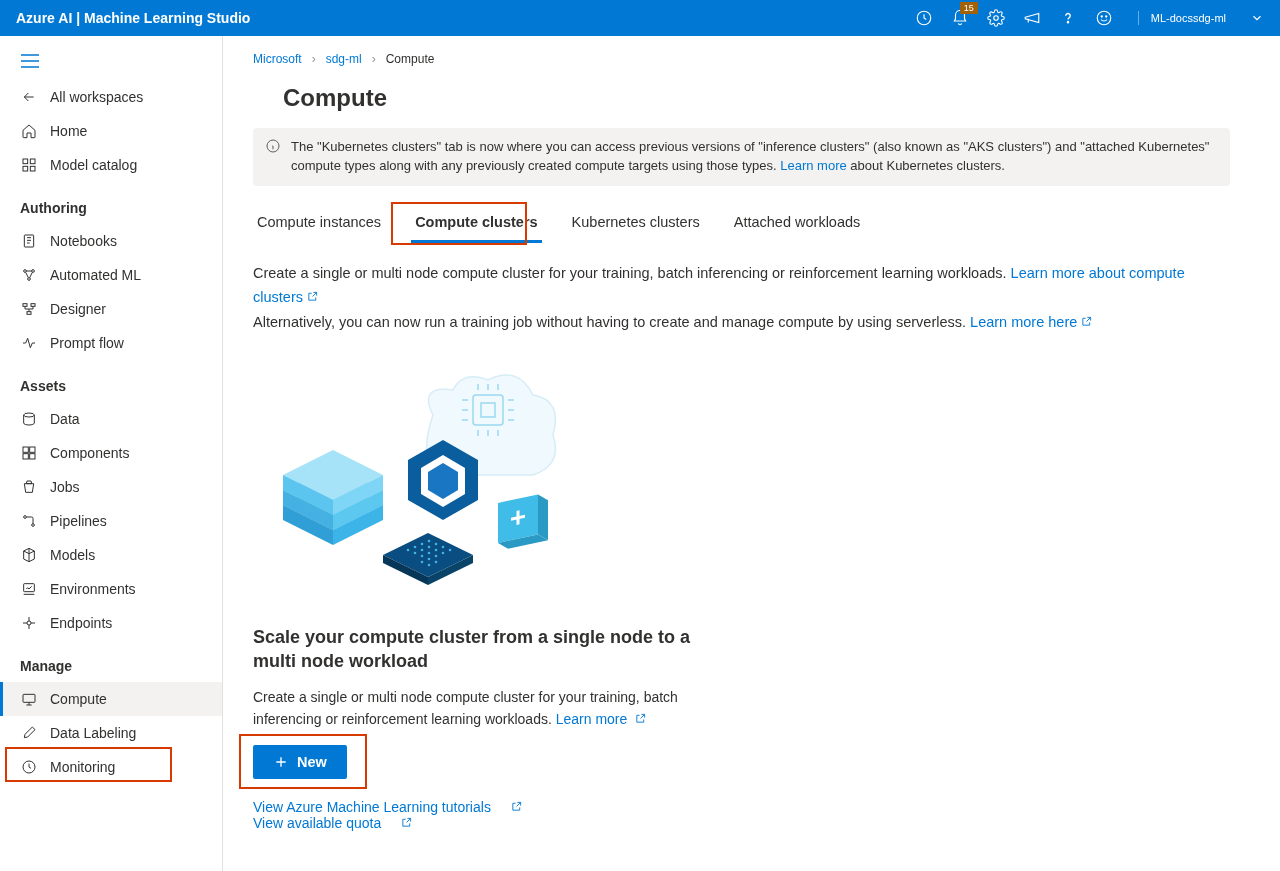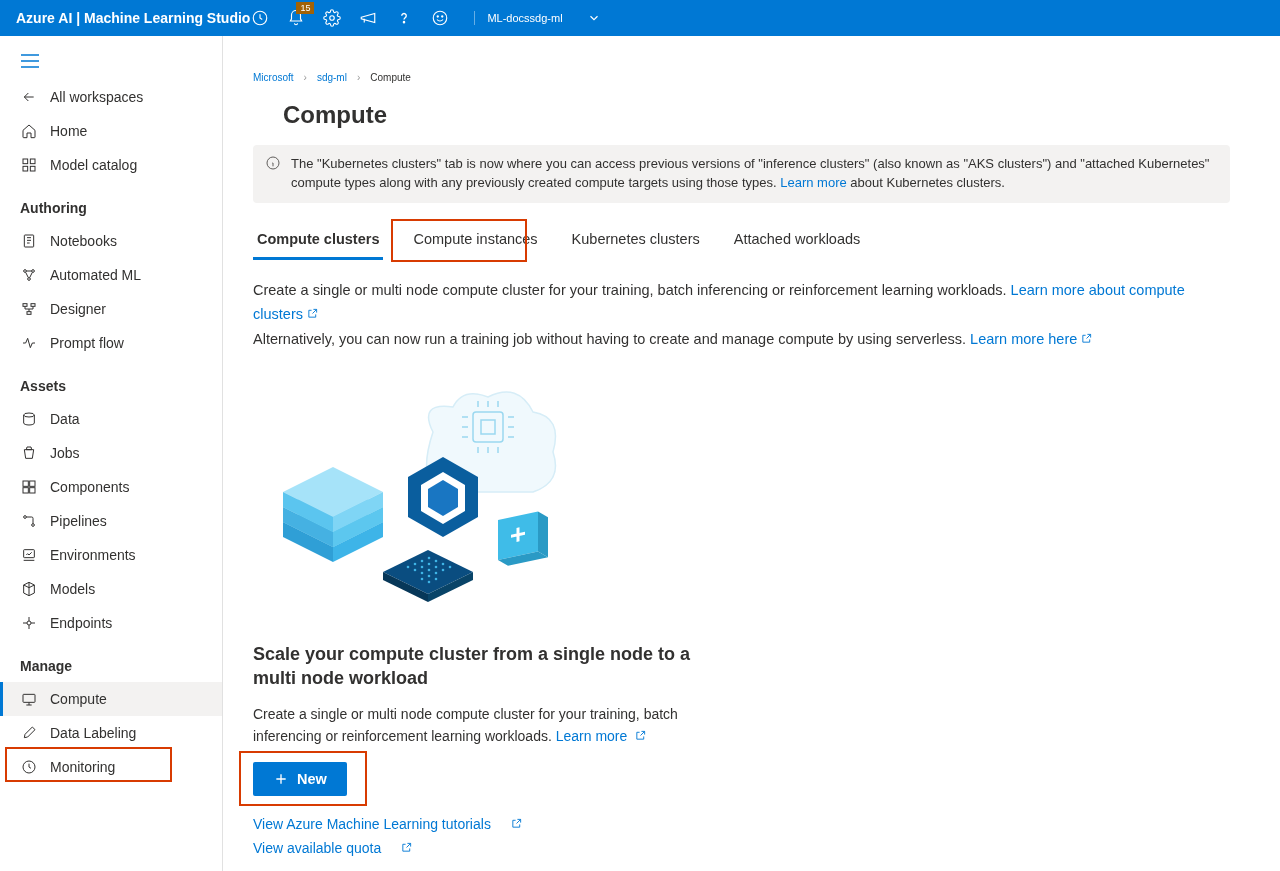--- a/index.html
+++ b/index.html
@@ -1,51 +1,51 @@
 <!DOCTYPE html>
 <html><head>
 <meta charset="utf-8">
 <style>
 * { box-sizing: border-box; margin: 0; padding: 0; }
 body { font-family: "Segoe UI", -apple-system, sans-serif; font-size: 14px; color: #323130; width: 1280px; height: 871px; overflow: hidden; background: #fff; }
-.header { background: #0078d4; color: #fff; height: 36px; display: flex; align-items: center; padding: 0 16px; justify-content: flex-start; }
+.header { background: #0078d4; color: #fff; height: 36px; display: flex; align-items: center; padding: 0 16px; justify-content: space-between; }
 .header-title { font-size: 14px; font-weight: 600; }
 .header-right { display: flex; align-items: center; gap: 16px; }
 .header-icon { width: 20px; height: 20px; display: flex; align-items: center; justify-content: center; cursor: pointer; position: relative; }
 .badge { position: absolute; top: -6px; right: -8px; background: #a16207; color: #fff; border-radius: 0; font-size: 9px; padding: 1px 4px; min-width: 14px; text-align: center; }
 .workspace-info { display: flex; font-size: 11px; line-height: 1.3; margin-left: 8px; border-left: 1px solid rgba(255,255,255,0.4); padding-left: 12px; }
 .chevron-down { margin-left: 8px; cursor: pointer; }
 .layout { display: flex; height: calc(100% - 36px); }
 .sidebar { width: 223px; border-right: 1px solid #e1e1e1; padding: 12px 0; overflow-y: auto; }
 .hamburger { padding: 6px 20px 12px; cursor: pointer; color: #0078d4; }
 .sidebar-item { display: flex; align-items: center; padding: 8px 20px; cursor: pointer; gap: 12px; font-size: 14px; }
 .sidebar-item.active { border-left: 3px solid #0078d4; padding-left: 17px; background: #f3f2f1; }
 .sidebar-icon { width: 18px; height: 18px; display: flex; align-items: center; justify-content: center; flex-shrink: 0; }
 .sidebar-section { padding: 18px 20px 8px; font-weight: 600; font-size: 14px; }
 .highlight-box { border: 2px solid #e3008c; position: absolute; pointer-events: none; }
 .main { flex: 1; padding: 16px 50px 16px 30px; overflow-y: auto; position: relative; }
-.breadcrumb { display: flex; align-items: center; gap: 10px; font-size: 10px; margin-bottom: 18px; margin-top: 20px; }
+.breadcrumb { display: flex; align-items: center; gap: 10px; font-size: 12px; margin-bottom: 18px; }
 .breadcrumb a { color: #0078d4; text-decoration: none; cursor: pointer; }
 .breadcrumb .sep { color: #999; }
 .page-title { font-size: 24px; font-weight: 600; margin: 0 0 16px 30px; }
 .info-banner { background: #f3f2f1; border-radius: 4px; padding: 10px 12px; display: flex; gap: 10px; font-size: 13px; color: #323130; line-height: 1.45; }
 .info-banner a { color: #0078d4; text-decoration: none; }
 .tabs { display: flex; gap: 26px; margin-top: 18px; border-bottom: 0; }
 .tab { padding: 10px 4px; cursor: pointer; font-size: 14.5px; position: relative; }
 .tab.active { font-weight: 600; border-bottom: 3px solid #0078d4; }
 .description { margin-top: 18px; font-size: 14.5px; line-height: 1.7; }
 .description a { color: #0078d4; text-decoration: none; }
 .empty-state { margin-top: 30px; display: flex; flex-direction: column; }
 .illustration { width: 320px; height: 240px; position: relative; }
 .empty-content { max-width: 480px; margin-top: 20px; }
 .empty-title { font-size: 18px; font-weight: 600; line-height: 1.35; margin-bottom: 14px; }
 .empty-desc { font-size: 14px; line-height: 1.55; margin-bottom: 14px; }
 .empty-desc a { color: #0078d4; text-decoration: none; }
 .new-btn { background: #0078d4; color: #fff; border: none; padding: 9px 20px; font-size: 14.5px; font-weight: 600; cursor: pointer; display: inline-flex; align-items: center; gap: 8px; border-radius: 2px; }
-.links { margin-top: 20px; display: flex; flex-direction: column; gap: 8px; }
+.links { margin-top: 20px; display: flex; flex-direction: column; }
 .links a { color: #0078d4; text-decoration: none; font-size: 14px; display: inline-flex; align-items: center; gap: 6px; }
 .ext-icon { width: 11px; height: 11px; }
 svg { display: block; }
 </style>
 </head>
 <body>
 
 <div class="header">
   <div class="header-title">Azure AI | Machine Learning Studio</div>
   <div class="header-right">
@@ -191,67 +191,67 @@
             <ellipse cx="12" cy="6" rx="8" ry="3"></ellipse>
             <path d="M4 6v12c0 1.66 3.58 3 8 3s8-1.34 8-3V6"></path>
           </svg>
         </span>
       <span>Data</span>
     </div>
 
     <div class="sidebar-item">
       <span class="sidebar-icon">
           <svg width="16" height="16" viewBox="0 0 24 24" fill="none" stroke="#323130" stroke-width="1.5">
-            <path d="M9 3h6l1 4H8zM5 7h14l-2 13H7z"></path>
-          </svg>
-        </span>
-      <span>Jobs</span>
-    </div>
-
-    <div class="sidebar-item">
-      <span class="sidebar-icon">
-          <svg width="16" height="16" viewBox="0 0 24 24" fill="none" stroke="#323130" stroke-width="1.5">
             <rect x="3" y="3" width="8" height="8"></rect>
             <rect x="13" y="3" width="8" height="8"></rect>
             <rect x="3" y="13" width="8" height="8"></rect>
             <rect x="13" y="13" width="8" height="8"></rect>
           </svg>
         </span>
       <span>Components</span>
     </div>
 
     <div class="sidebar-item">
       <span class="sidebar-icon">
           <svg width="16" height="16" viewBox="0 0 24 24" fill="none" stroke="#323130" stroke-width="1.5">
+            <path d="M9 3h6l1 4H8zM5 7h14l-2 13H7z"></path>
+          </svg>
+        </span>
+      <span>Jobs</span>
+    </div>
+
+    <div class="sidebar-item">
+      <span class="sidebar-icon">
+          <svg width="16" height="16" viewBox="0 0 24 24" fill="none" stroke="#323130" stroke-width="1.5">
             <circle cx="6" cy="6" r="2"></circle>
             <circle cx="18" cy="18" r="2"></circle>
             <path d="M8 6h8a2 2 0 0 1 2 2v8"></path>
           </svg>
         </span>
       <span>Pipelines</span>
     </div>
 
     <div class="sidebar-item">
       <span class="sidebar-icon">
           <svg width="16" height="16" viewBox="0 0 24 24" fill="none" stroke="#323130" stroke-width="1.5">
+            <path d="M12 2l8 4v12l-8 4-8-4V6z"></path>
+            <path d="M12 2v20M4 6l8 4 8-4"></path>
+          </svg>
+        </span>
+      <span>Models</span>
+    </div>
+
+    <div class="sidebar-item">
+      <span class="sidebar-icon">
+          <svg width="16" height="16" viewBox="0 0 24 24" fill="none" stroke="#323130" stroke-width="1.5">
             <rect x="4" y="4" width="16" height="12" rx="1"></rect>
             <path d="M4 20h16M8 12l2-2 2 2 4-4"></path>
           </svg>
         </span>
       <span>Environments</span>
-    </div>
-
-    <div class="sidebar-item">
-      <span class="sidebar-icon">
-          <svg width="16" height="16" viewBox="0 0 24 24" fill="none" stroke="#323130" stroke-width="1.5">
-            <path d="M12 2l8 4v12l-8 4-8-4V6z"></path>
-            <path d="M12 2v20M4 6l8 4 8-4"></path>
-          </svg>
-        </span>
-      <span>Models</span>
     </div>
 
     <div class="sidebar-item">
       <span class="sidebar-icon">
           <svg width="16" height="16" viewBox="0 0 24 24" fill="none" stroke="#323130" stroke-width="1.5">
             <circle cx="12" cy="12" r="3"></circle>
             <path d="M12 3v6M12 15v6M3 12h6M15 12h6"></path>
           </svg>
         </span>
       <span>Endpoints</span>
@@ -308,22 +308,22 @@
             <circle cx="12" cy="12" r="9"></circle>
             <path d="M12 8h.01M11 12h1v5"></path>
           </svg>
         </span>
       <div>
         <span>The "Kubernetes clusters" tab is now where you can access previous versions of "inference clusters" (also known as "AKS clusters") and "attached Kubernetes" compute types along with any previously created compute targets using those types. </span><a>Learn more</a><span> about Kubernetes clusters.</span>
       </div>
     </div>
 
     <div class="tabs" style="position:relative;">
+      <div class="tab">Compute instances</div>
       <div class="tab active">Compute clusters</div>
-      <div class="tab">Compute instances</div>
       <div class="tab">Kubernetes clusters</div>
       <div class="tab">Attached workloads</div>
       <div class="highlight-box" style="left:138px; top:-2px; width:136px; height:43px; border-color:#d83b01;"></div>
     </div>
 
     <div class="description">
       <span>Create a single or multi node compute cluster for your training, batch inferencing or reinforcement learning workloads. </span><a><span>Learn more about compute clusters</span> <svg class="ext-icon" viewBox="0 0 24 24" fill="none" stroke="#0078d4" stroke-width="2" style="display:inline;">
             <path d="M14 3h7v7M21 3l-9 9M19 14v6H4V5h6"></path>
           </svg></a><br>
       <span>Alternatively, you can now run a training job without having to create and manage compute by using serverless. </span><a><span>Learn more here</span> <svg class="ext-icon" viewBox="0 0 24 24" fill="none" stroke="#0078d4" stroke-width="2" style="display:inline;">

